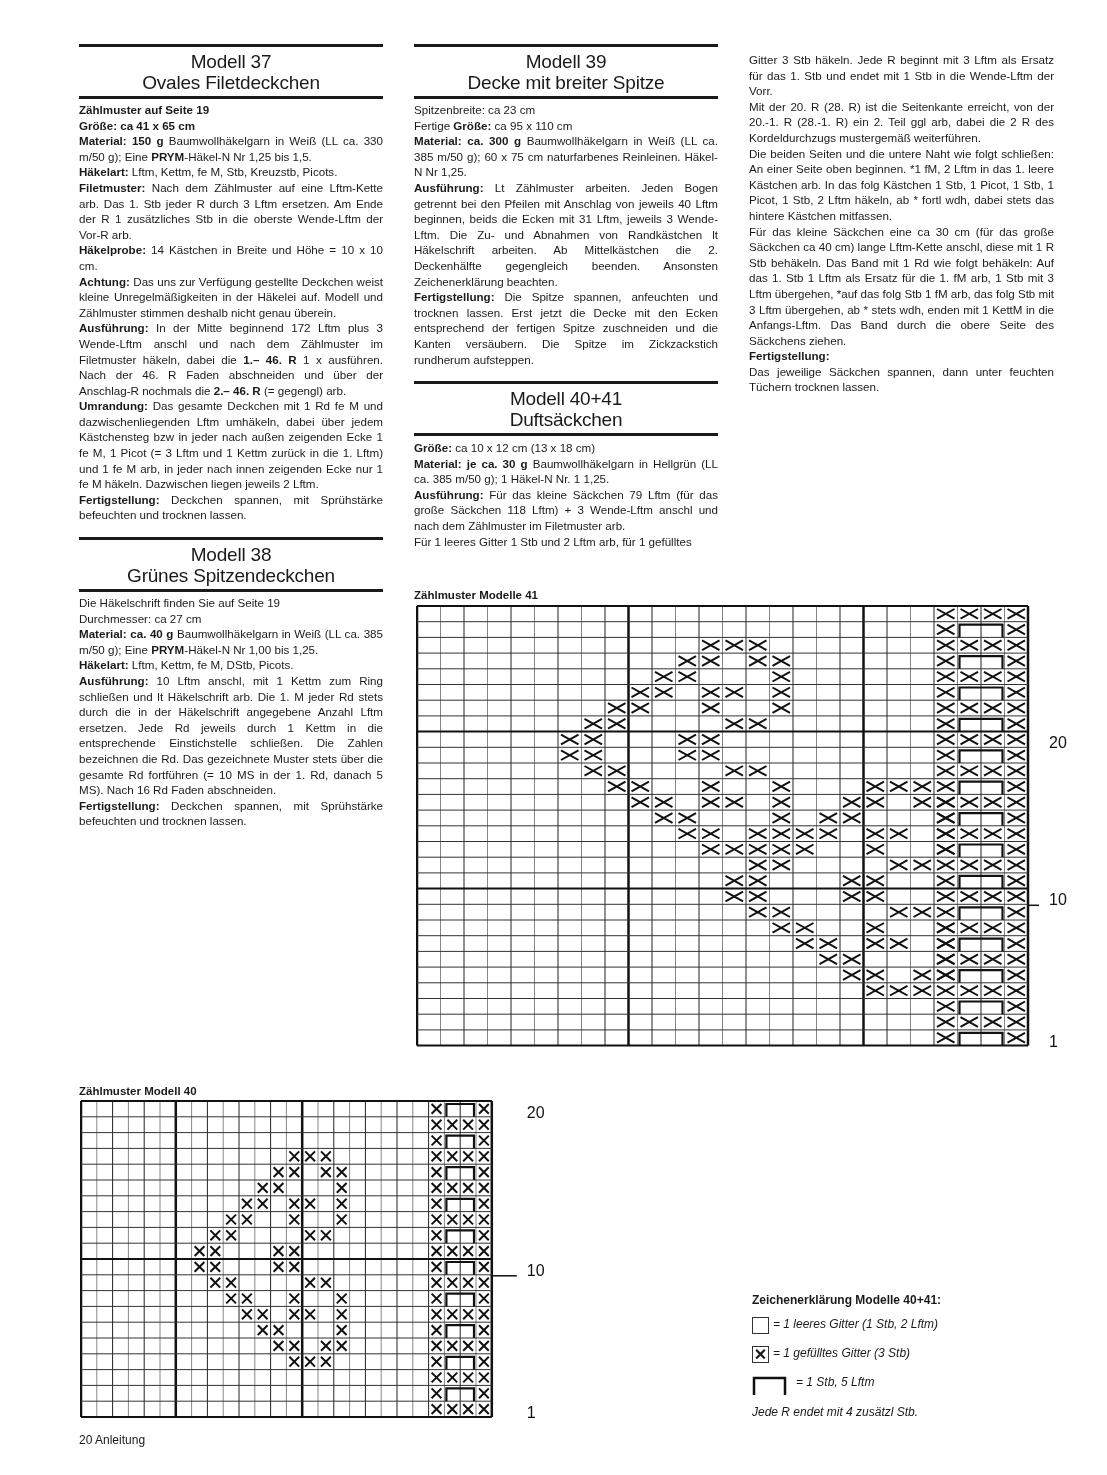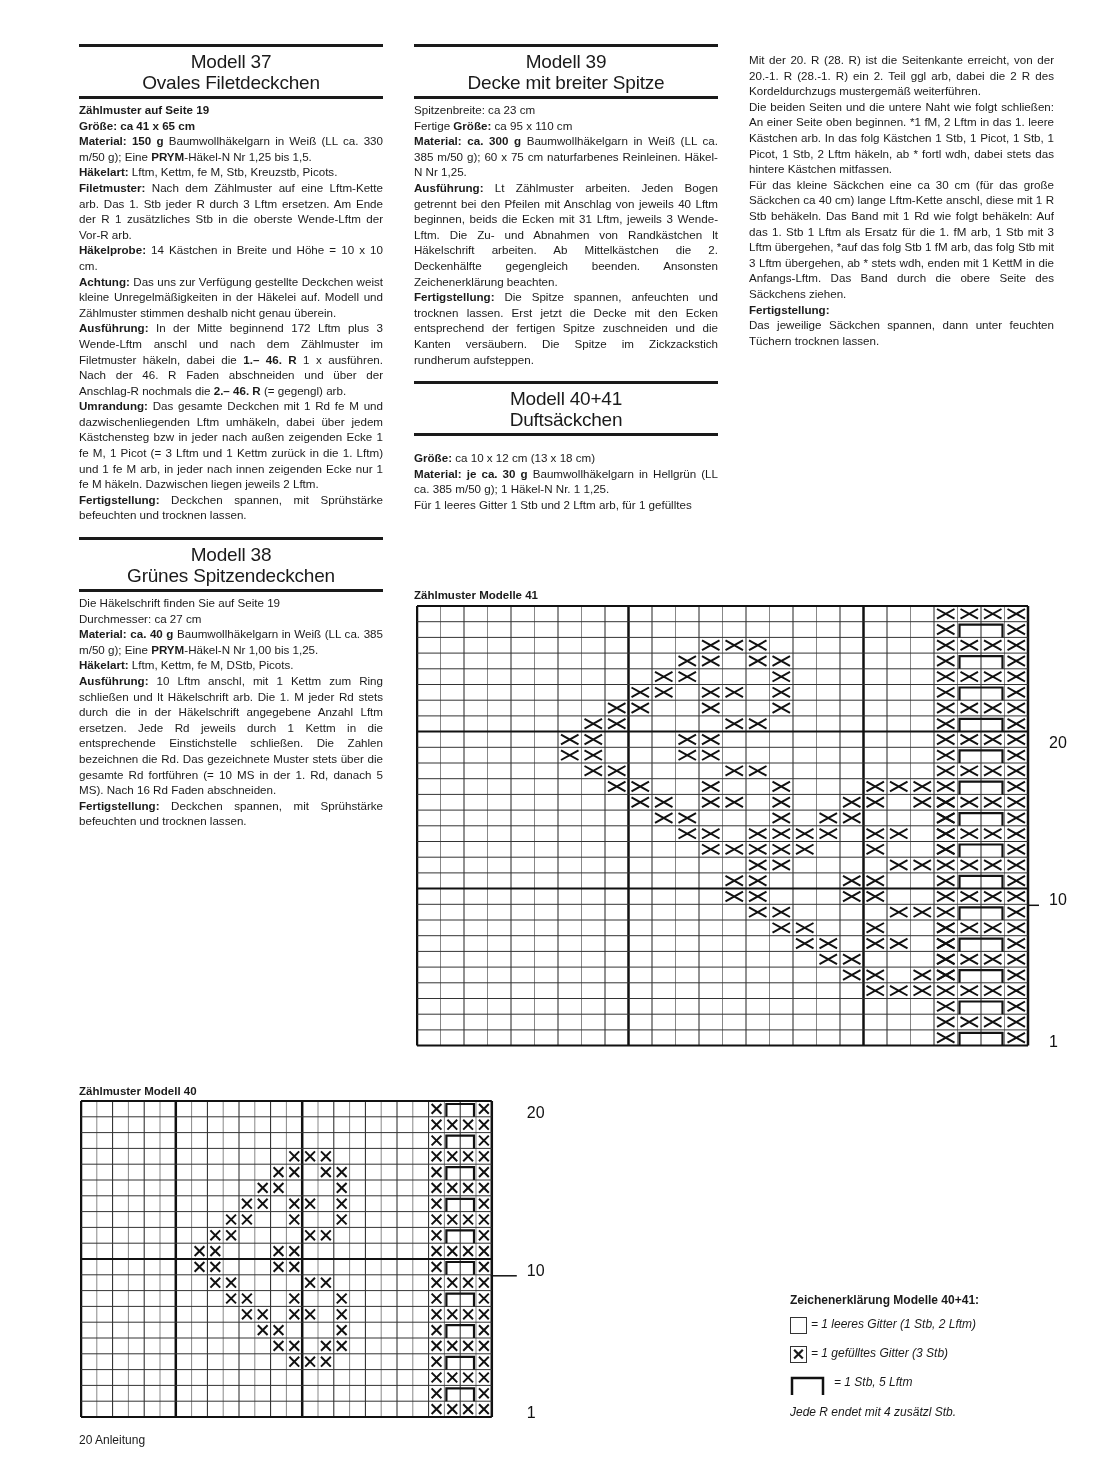--- a/index.html
+++ b/index.html
@@ -70,29 +70,31 @@
       <p><b>Ausführung:</b><span> Lt Zählmuster arbeiten. Jeden Bogen getrennt bei den Pfeilen mit Anschlag von jeweils 40 Lftm beginnen, beids die Ecken mit 31 Lftm, jeweils 3 Wende-Lftm. Die Zu- und Abnahmen von Randkästchen lt Häkelschrift arbeiten. Ab Mittelkästchen die 2. Deckenhälfte gegengleich beenden. Ansonsten Zeichenerklärung beachten.</span></p>
       <p><b>Fertigstellung:</b><span> Die Spitze spannen, anfeuchten und trocknen lassen. Erst jetzt die Decke mit den Ecken entsprechend der fertigen Spitze zuschneiden und die Kanten versäubern. Die Spitze im Zickzackstich rundherum aufsteppen.</span></p>
     </div>
   <div style="height:14px"></div>
   <div class="rule"></div>
   <div class="h">
     <div>Modell 40+41</div>
     <div>Duftsäckchen</div>
   </div>
   <div class="rule"></div>
-  <div class="body" style="margin-top:14px;">
+  <div class="body" style="margin-top:4px;">
       <p><b>Größe:</b><span> ca 10 x 12 cm (13 x 18 cm)</span></p>
       <p><b>Material: je ca. 30 g</b><span> Baumwollhäkelgarn in Hellgrün (LL ca. 385 m/50 g); 1 Häkel-N Nr. 1  1,25.</span></p>
+      <p><b>Ausführung:</b><span> Für das kleine Säckchen 79 Lftm (für das große Säckchen 118 Lftm) + 3 Wende-Lftm anschl und nach dem Zählmuster im Filetmuster arb.</span></p>
       <p><span>Für 1 leeres Gitter 1 Stb und 2 Lftm arb, für 1 gefülltes</span></p>
     </div>
 </div>
 
 <div class="col" style="left:749px;top:52px;width:305px;">
   <div class="body">
+      <p><span>Gitter 3 Stb häkeln. Jede R beginnt mit 3 Lftm als Ersatz für das 1. Stb und endet mit 1 Stb in die Wende-Lftm der Vorr.</span></p>
       <p><span>Mit der 20. R (28. R) ist die Seitenkante erreicht, von der 20.-1. R (28.-1. R) ein 2. Teil ggl arb, dabei die 2 R des Kordeldurchzugs mustergemäß weiterführen.</span></p>
       <p><span>Die beiden Seiten und die untere Naht wie folgt schließen: An einer Seite oben beginnen. *1 fM, 2 Lftm in das 1. leere Kästchen arb. In das folg Kästchen 1 Stb, 1 Picot, 1 Stb, 1 Picot, 1 Stb, 2 Lftm häkeln, ab * fortl wdh, dabei stets das hintere Kästchen mitfassen.</span></p>
       <p><span>Für das kleine Säckchen eine ca 30 cm (für das große Säckchen ca 40 cm) lange Lftm-Kette anschl, diese mit 1 R Stb behäkeln. Das Band mit 1 Rd wie folgt behäkeln: Auf das 1. Stb 1 Lftm als Ersatz für die 1. fM arb, 1 Stb mit 3 Lftm übergehen, *auf das folg Stb 1 fM arb, das folg Stb mit 3 Lftm übergehen, ab * stets wdh, enden mit 1 KettM in die Anfangs-Lftm. Das Band durch die obere Seite des Säckchens ziehen.</span></p>
       <p><b>Fertigstellung:</b></p>
       <p><span>Das jeweilige Säckchen spannen, dann unter feuchten Tüchern trocknen lassen.</span></p>
     </div>
 </div>
 
 <div class="chart-title" style="left:414px;top:589px;">Zählmuster Modelle 41</div>
 <svg class="grid" id="chart41" style="left:416px;top:605px;" width="680" height="450">
@@ -537,21 +539,21 @@
     <path d="M383.20000000000005 19.8 L393.00000000000006 29.6 M393.00000000000006 19.8 L383.20000000000005 29.6" stroke="#111" stroke-width="2" fill="none"></path>
     <path d="M351.6 4 L361.40000000000003 13.8 M361.40000000000003 4 L351.6 13.8" stroke="#111" stroke-width="2" fill="none"></path>
     <path d="M399 4 L408.8 13.8 M408.8 4 L399 13.8" stroke="#111" stroke-width="2" fill="none"></path>
     <path d="M366.40000000000003 16.8 V4 H394.00000000000006 V16.8" stroke="#111" stroke-width="2.2" fill="none"></path>
     <text x="446.8" y="17.8" font-size="16" font-family="Liberation Sans, sans-serif" fill="#111">20</text>
     <line x1="410.8" y1="175.8" x2="436.8" y2="175.8" stroke="#111" stroke-width="1.5"></line>
     <text x="446.8" y="175.8" font-size="16" font-family="Liberation Sans, sans-serif" fill="#111">10</text>
     <text x="446.8" y="318" font-size="16" font-family="Liberation Sans, sans-serif" fill="#111">1</text>
   </svg>
 
-<div class="legend" style="left:752px;top:1293px;margin-left:38px;">
+<div class="legend" style="left:752px;top:1293px;">
   <div class="ttl">Zeichenerklärung Modelle 40+41:</div>
   <div class="it">
     <span class="sym"></span>
     <span>= 1 leeres Gitter (1 Stb, 2 Lftm)</span>
   </div>
   <div class="it">
     <span class="sym" style="font-style:normal;font-size:16px;line-height:15px;text-align:center;font-weight:bold;">✕</span>
     <span>= 1 gefülltes Gitter (3 Stb)</span>
   </div>
   <div class="it">

